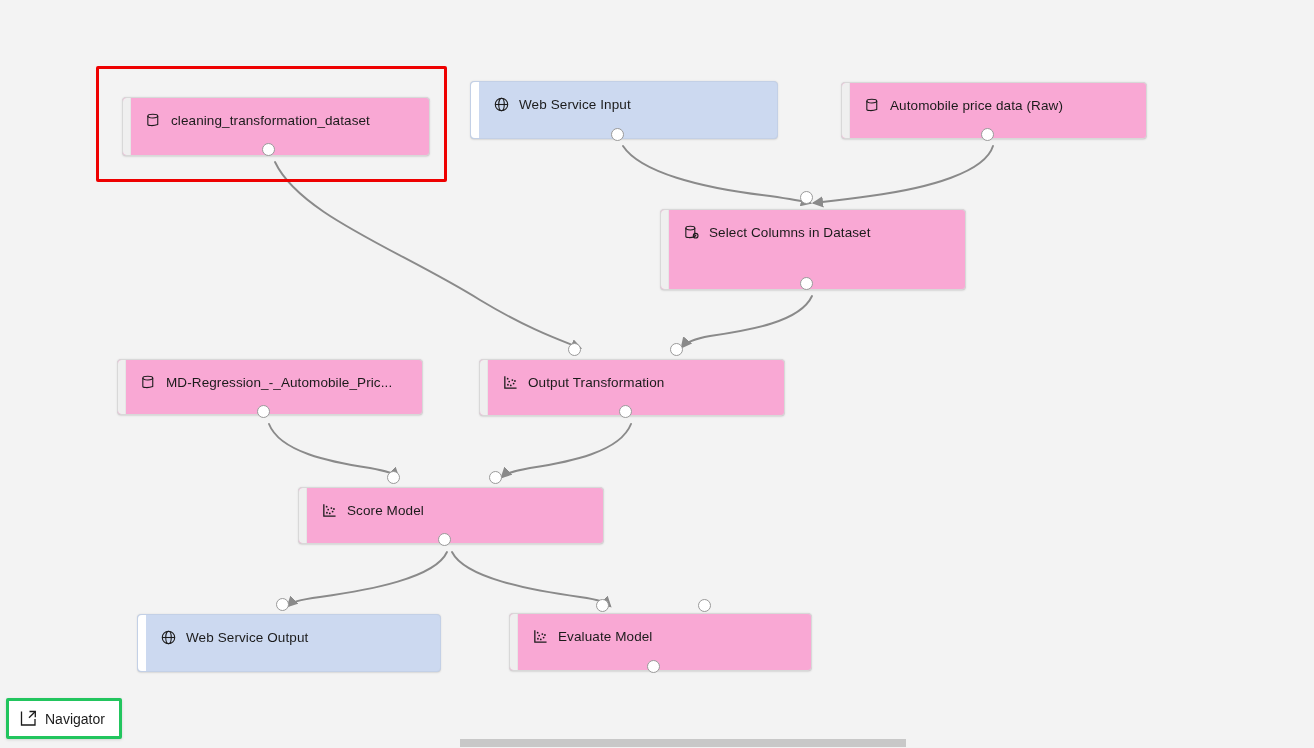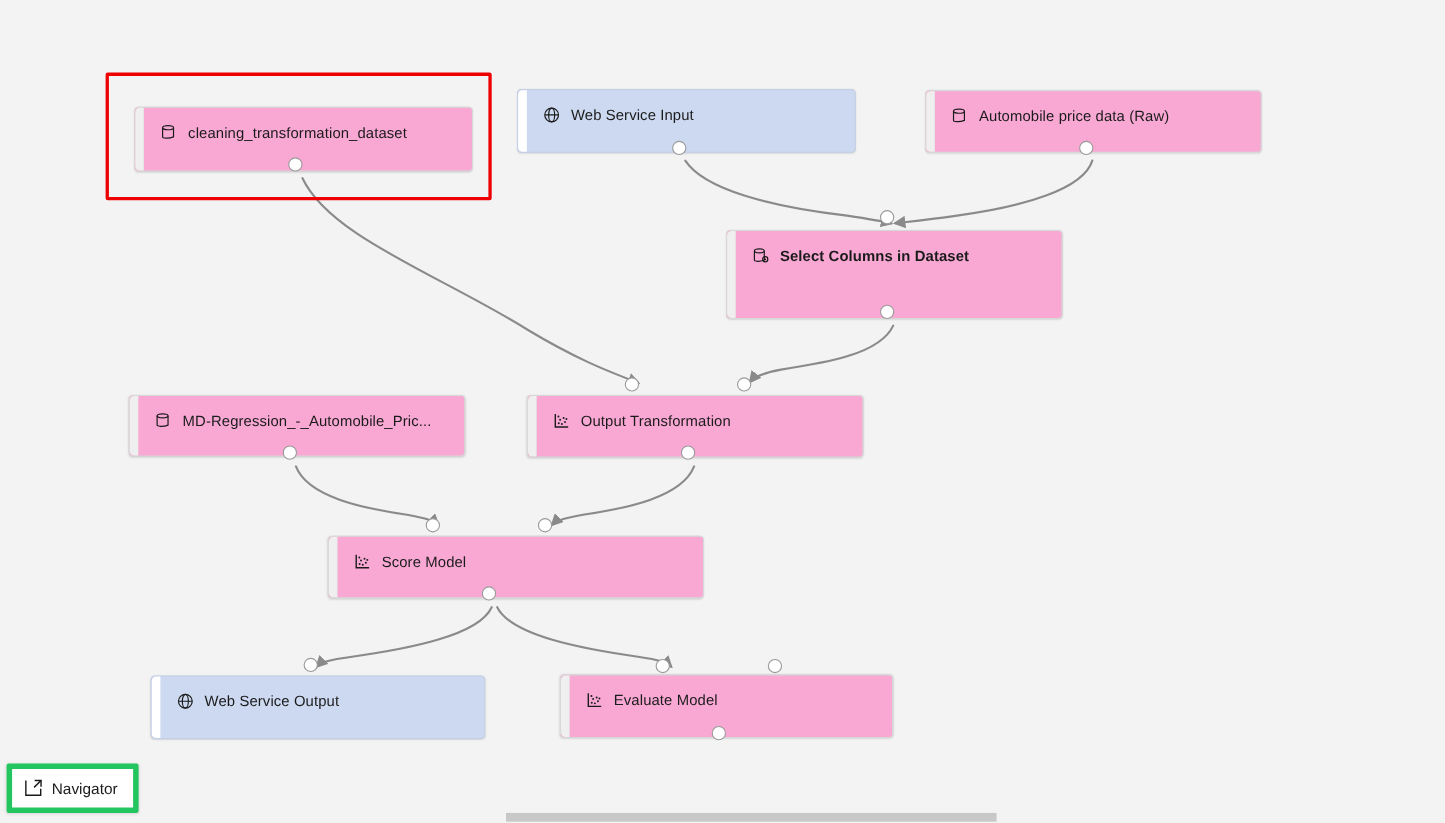--- a/index.html
+++ b/index.html
@@ -79,21 +79,21 @@
     flex: 0 0 17px;
     display: block;
   }
   .node .title {
     font-size: 13.5px;
     color: #1b1b1b;
     letter-spacing: 0.1px;
     white-space: nowrap;
   }
   .node.bold-title .title {
-    font-weight: bold;
+    font-weight: normal;
   }
   .node .subtitle {
     margin-top: 11px;
     font-size: 13px;
     color: #595959;
     white-space: nowrap;
   }
 
   
   .port {
@@ -120,21 +120,21 @@
   
   #navigator {
     position: absolute;
     left: 6px;
     bottom: 9px;
     z-index: 6;
     display: flex;
     align-items: center;
     gap: 8px;
     background: #ffffff;
-    border: 5px solid #22c55e;
+    border: 3px solid #22c55e;
     border-radius: 2px;
     padding: 9px 14px 9px 11px;
     box-shadow: 0 1px 3px rgba(0,0,0,0.13);
     cursor: pointer;
   }
   #navigator .navlabel {
     font-size: 14px;
     color: #1b1b1b;
   }
 
@@ -254,21 +254,21 @@
               <circle cx="12.3" cy="10.1" r="0.95" fill="#1b1b1b"></circle>
               <circle cx="7.6" cy="8" r="0.95" fill="#1b1b1b"></circle>
               <circle cx="11" cy="6.4" r="0.95" fill="#1b1b1b"></circle>
               <circle cx="13.7" cy="7.4" r="0.95" fill="#1b1b1b"></circle>
               <circle cx="6" cy="5" r="0.95" fill="#1b1b1b"></circle>
             </svg>
             <span class="title">Output Transformation</span>
           </div>
         </div>
       </div>
-      <div class="node" style="left: 298px; top: 487px; width: 342px; height: 57px;">
+      <div class="node" style="left: 298px; top: 487px; width: 306px; height: 57px;">
         <div class="strip"></div>
         <div class="body">
           <div class="titlerow">
             <svg class="icon" viewBox="0 0 18 18">
               <path d="M3,2.4 L3,15 L15.4,15" fill="none" stroke="#1b1b1b" stroke-width="1.35"></path>
               <circle cx="6.3" cy="11.4" r="0.95" fill="#1b1b1b"></circle>
               <circle cx="9.3" cy="12.1" r="0.95" fill="#1b1b1b"></circle>
               <circle cx="12.3" cy="10.1" r="0.95" fill="#1b1b1b"></circle>
               <circle cx="7.6" cy="8" r="0.95" fill="#1b1b1b"></circle>
               <circle cx="11" cy="6.4" r="0.95" fill="#1b1b1b"></circle>

